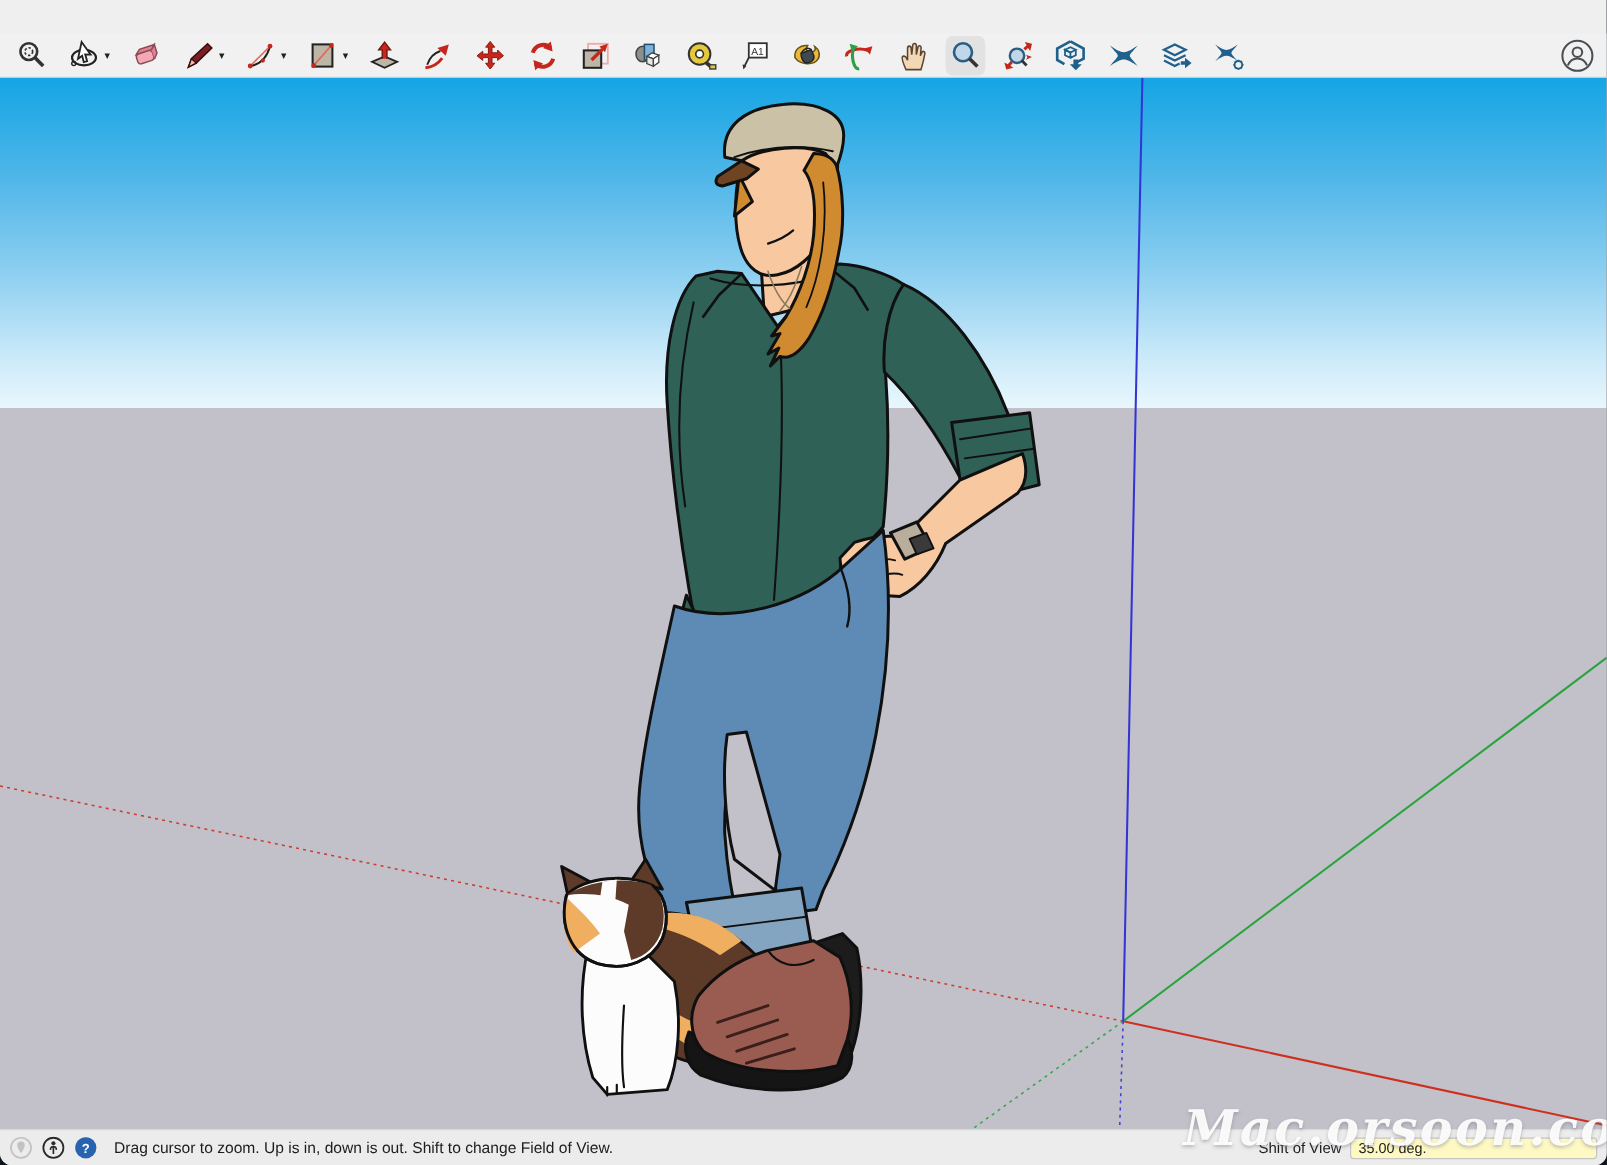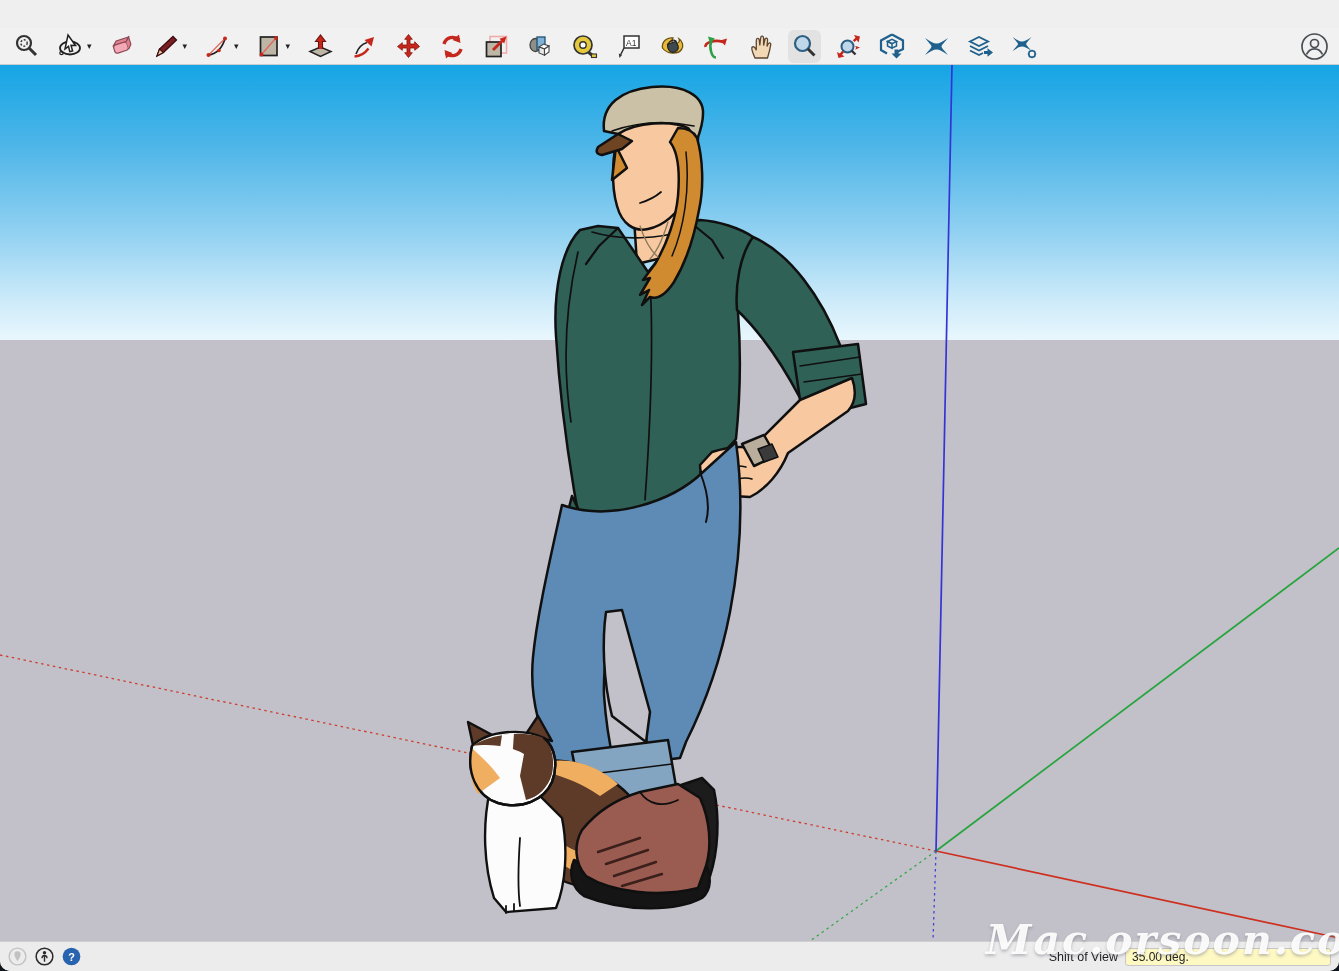--- a/index.html
+++ b/index.html
@@ -345,18 +345,19 @@
         </svg></span>
     <span class="sicon" id="sicon-attr"><svg viewBox="0 0 20 20">
           <circle cx="10" cy="10" r="8.8" fill="none" stroke="#2b2b2b" stroke-width="1.6"></circle>
           <circle cx="10" cy="6" r="1.8" fill="#2b2b2b"></circle>
           <path d="M10,8.8 L10,15.5 M7.5,11.8 C7.3,10 8.2,9 10,9 C11.8,9 12.7,10 12.5,11.8" fill="none" stroke="#2b2b2b" stroke-width="1.5"></path>
         </svg></span>
     <span class="sicon" id="sicon-help"><svg viewBox="0 0 20 20">
           <circle cx="10" cy="10" r="9.3" fill="#2763AE"></circle>
           <text x="10" y="14.3" text-anchor="middle" font-size="11.5" font-weight="bold" fill="#fff" font-family="sans-serif">?</text>
         </svg></span>
+    <span id="status-msg">Drag cursor to zoom.  Up is in, down is out. Shift to change Field of View.</span>
     <div id="fov-area">
       <span id="fov-label">Shift of View</span>
       <div id="fov-box">35.00 deg.</div>
     </div>
   </div>
 </div>
 
 </body></html>

